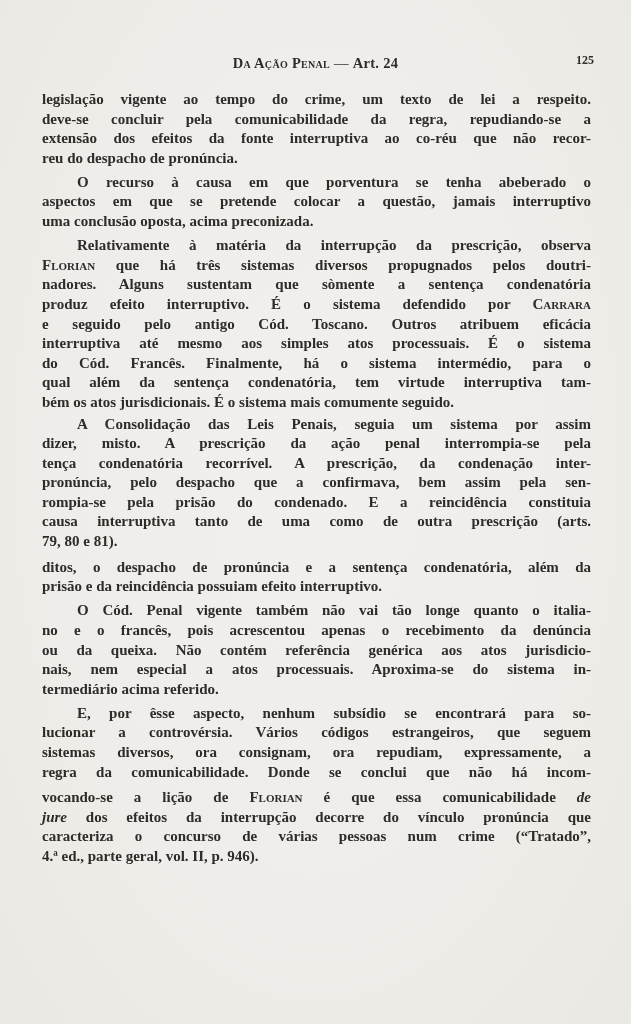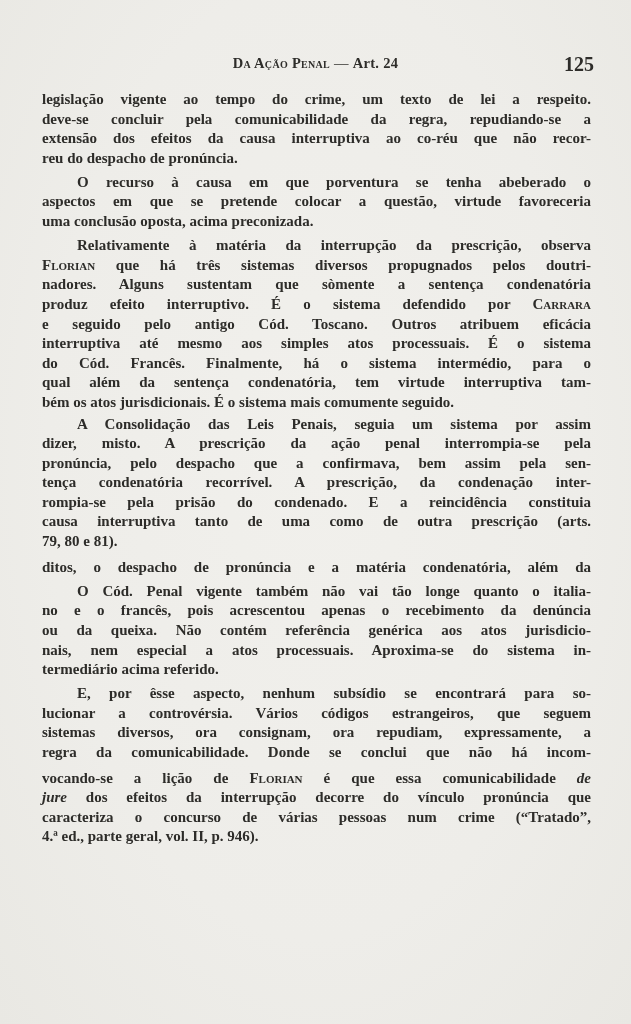--- a/index.html
+++ b/index.html
@@ -45,21 +45,21 @@
     }
     .running-title .art {
       font-weight: bold;
     }
     .page-number {
       position: absolute;
       right: 37px;
       top: 0px;
       font-family: "Liberation Serif", serif;
       font-weight: bold;
-      font-size: 20px;
+      font-size: 12px;
       color: #2e2d2a;
     }
     .body-text {
       position: absolute;
       left: 42px;
       top: 90px;
       width: 549px;
     }
     .para {
       margin: 0;
@@ -103,58 +103,59 @@
       <span class="sc">Da Ação Penal</span><span> — </span><span class="art">Art. 24</span>
     </div>
     <div class="page-number">125</div>
   </div>
 
   <div class="body-text">
 
     <div class="para">
       <span class="line">legislação vigente ao tempo do crime, um texto de lei a respeito.</span>
       <span class="line">deve-se concluir pela comunicabilidade da regra, repudiando-se a</span>
-      <span class="line">extensão dos efeitos da causa interruptiva ao co-réu que não recor-</span>
+      <span class="line">extensão dos efeitos da fonte interruptiva ao co-réu que não recor-</span>
       <span class="line last">reu do despacho de pronúncia.</span>
     </div>
     <div class="para-gap"></div>
 
     <div class="para">
       <span class="line indent">O recurso à causa em que porventura se tenha abeberado o</span>
-      <span class="line">aspectos em que se pretende colocar a questão, virtude favoreceria</span>
+      <span class="line">aspectos em que se pretende colocar a questão, jamais interruptivo</span>
       <span class="line last">uma conclusão oposta, acima preconizada.</span>
     </div>
     <div class="para-gap"></div>
 
     <div class="para">
       <span class="line indent">Relativamente à matéria da interrupção da prescrição, observa</span>
       <span class="line"><span class="sc">Florian</span><span> que há três sistemas diversos propugnados pelos doutri-</span></span>
       <span class="line">nadores.  Alguns sustentam que sòmente a sentença condenatória</span>
       <span class="line"><span>produz efeito interruptivo.  É o sistema defendido por </span><span class="sc">Carrara</span></span>
       <span class="line">e seguido pelo antigo Cód. Toscano.  Outros atribuem eficácia</span>
       <span class="line">interruptiva até mesmo aos simples atos processuais.  É o sistema</span>
       <span class="line">do Cód. Francês.  Finalmente, há o sistema intermédio, para o</span>
       <span class="line">qual além da sentença condenatória, tem virtude interruptiva tam-</span>
       <span class="line last">bém os atos jurisdicionais.  É o sistema mais comumente seguido.</span>
     </div>
     <div class="para-gap" style="height:2px"></div>
 
     <div class="para">
       <span class="line indent">A Consolidação das Leis Penais, seguia um sistema por assim</span>
       <span class="line">dizer, misto.  A prescrição da ação penal interrompia-se pela</span>
+      <span class="line">tença condenatória recorrível.  A prescrição, da condenação inter-</span>
       <span class="line">pronúncia, pelo despacho que a confirmava, bem assim pela sen-</span>
-      <span class="line">tença condenatória recorrível.  A prescrição, da condenação inter-</span>
       <span class="line">rompia-se pela prisão do condenado.  E a reincidência constituia</span>
       <span class="line">causa interruptiva tanto de uma como de outra prescrição (arts.</span>
       <span class="line last">79, 80 e 81).</span>
     </div>
     <div class="para-gap" style="height:6px"></div>
 
     <div class="para">
-      <span class="line">ditos, o despacho de pronúncia e a matéria condenatória, além da</span>
+      <span class="line">ditos, o despacho de pronúncia e a sentença condenatória, além da</span>
+      <span class="line last">prisão e da reincidência possuiam efeito interruptivo.</span>
     </div>
     <div class="para-gap"></div>
 
     <div class="para">
       <span class="line indent">O Cód. Penal vigente também não vai tão longe quanto o italia-</span>
       <span class="line">no e o francês, pois acrescentou apenas o recebimento da denúncia</span>
       <span class="line">ou da queixa. Não contém referência genérica aos atos jurisdicio-</span>
       <span class="line">nais, nem especial a atos processuais.  Aproxima-se do sistema in-</span>
       <span class="line last">termediário acima referido.</span>
     </div>

